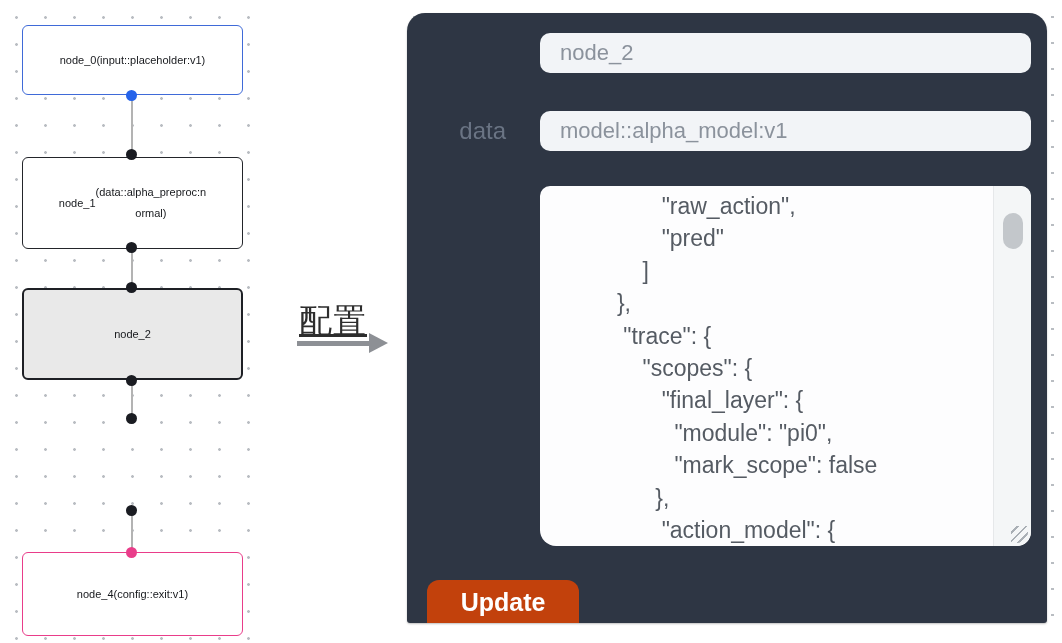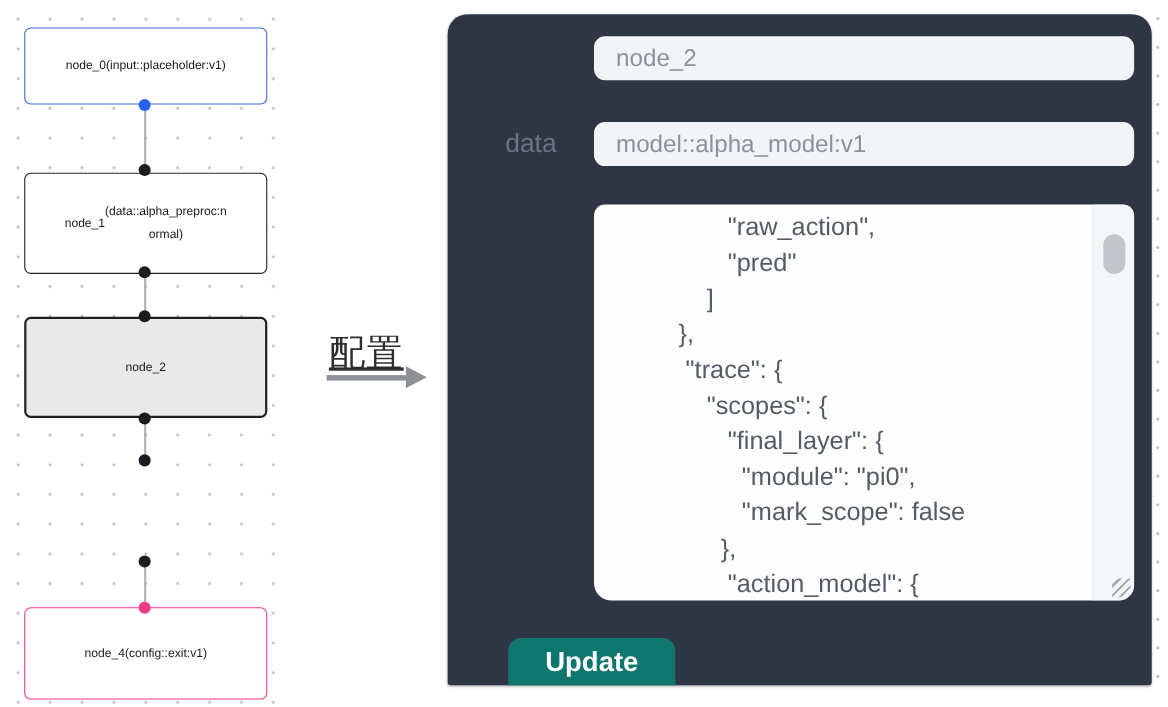--- a/index.html
+++ b/index.html
@@ -92,25 +92,25 @@
     position:absolute; left:9px; top:27px; width:20px; height:36px;
     border-radius:10px; background:#c3c7cb;
   }
   #resize-grip {
     position:absolute; right:3px; bottom:3px; width:17px; height:17px;
     background: repeating-linear-gradient(135deg, transparent 0 4px, #a9afb5 4px 6px);
     border-bottom-right-radius:10px;
   }
   #update-btn {
     position:absolute; left:20px; top:567px; width:152px; height:58px;
-    background:#0f766e; border:none; border-radius:12px;
+    background:#c2410c; border:none; border-radius:12px;
     color:#ffffff; font-size:25px; font-weight:600;
     font-family:"Liberation Sans","DejaVu Sans",sans-serif;
     display:flex; justify-content:center; align-items:flex-start;
-    padding-top:8px; cursor:pointer;margin-left:35px;
+    padding-top:8px; cursor:pointer;
   }
 </style>
 </head>
 <body>
 
 <div id="stage">
 
   <div id="dots-left" class="dots"></div>
   <div id="dots-right" class="dots"></div>
 

